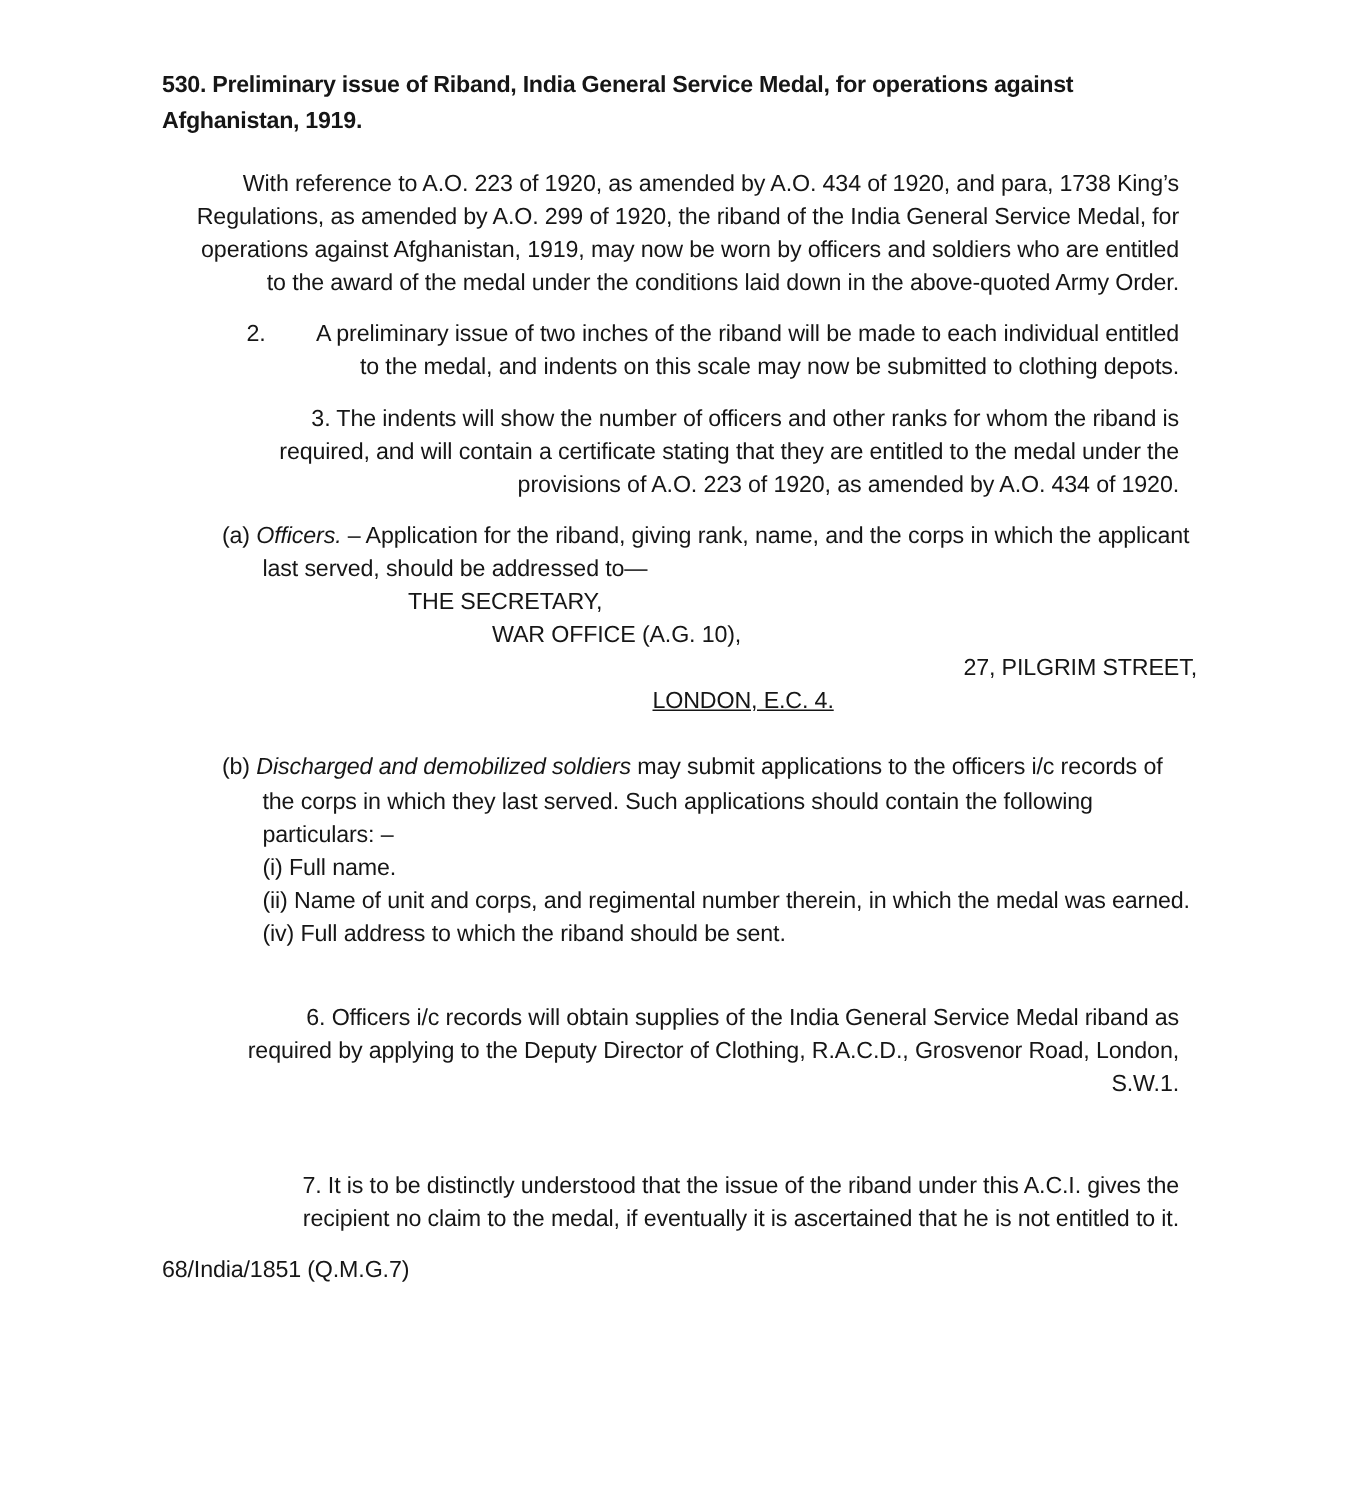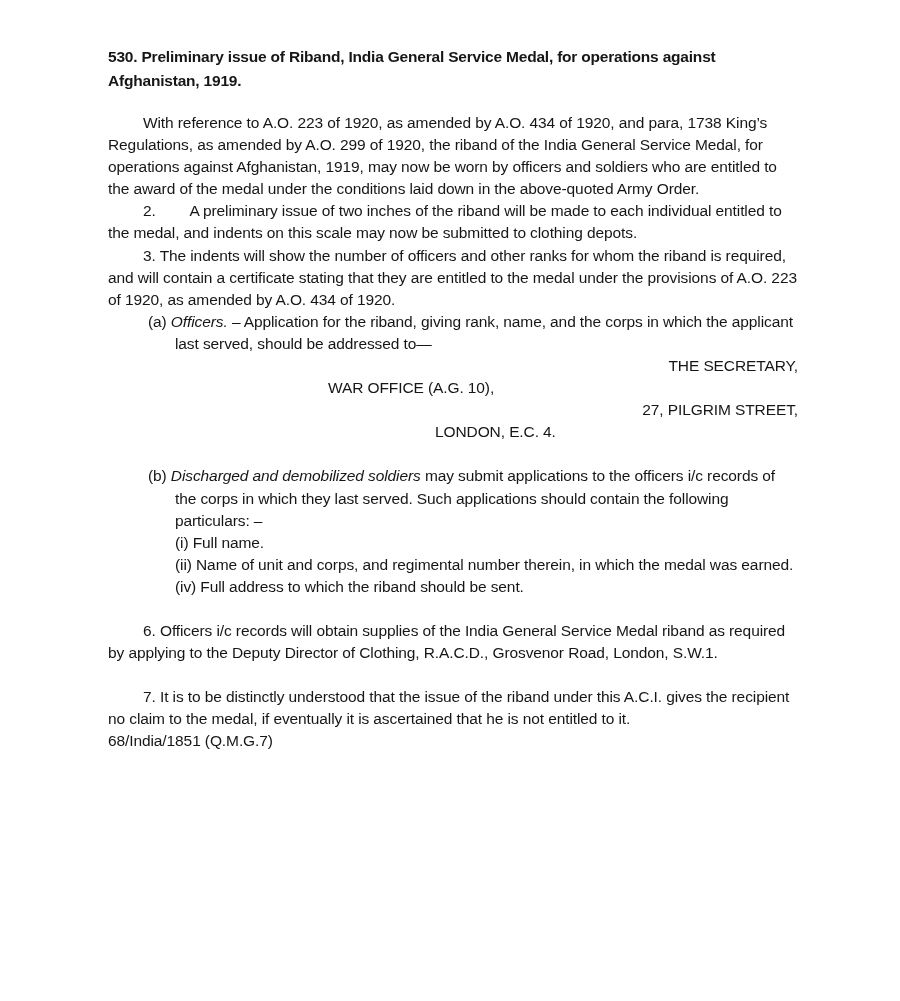--- a/index.html
+++ b/index.html
@@ -27,36 +27,37 @@
     text-align: left;
   }
   .title {
     font-size: 15.5px;
     font-weight: bold;
     line-height: 24px;
     letter-spacing: -0.2px;
     margin: 0 0 19px 0;
   }
   .para {
-    margin: 0;
+    margin: 12px;
     text-indent: 35px;
+    text-align: right;
   }
   .hang {
     margin: 0 0 0 40px;
     padding-left: 27px;
     text-indent: -27px;
   }
   .em {
     font-style: italic;
   }
   .addr { margin: 0; }
-  .addr-0 { margin-left: 164px; text-align: right; }
+  .addr-0 { margin-left: 164px; }
   .addr-1 { margin-left: 220px; }
   .addr-2 { margin-left: 272px; text-align: right; }
-  .addr-3 { margin-left: 327px; }
+  .addr-3 { margin-left: 327px; text-decoration: underline; }
   .sub {
     margin: 0 0 0 67px;
   }
   .gap {
     height: 22px;
   }
   .ref {
     margin: 0;
     text-align: left;
   }

